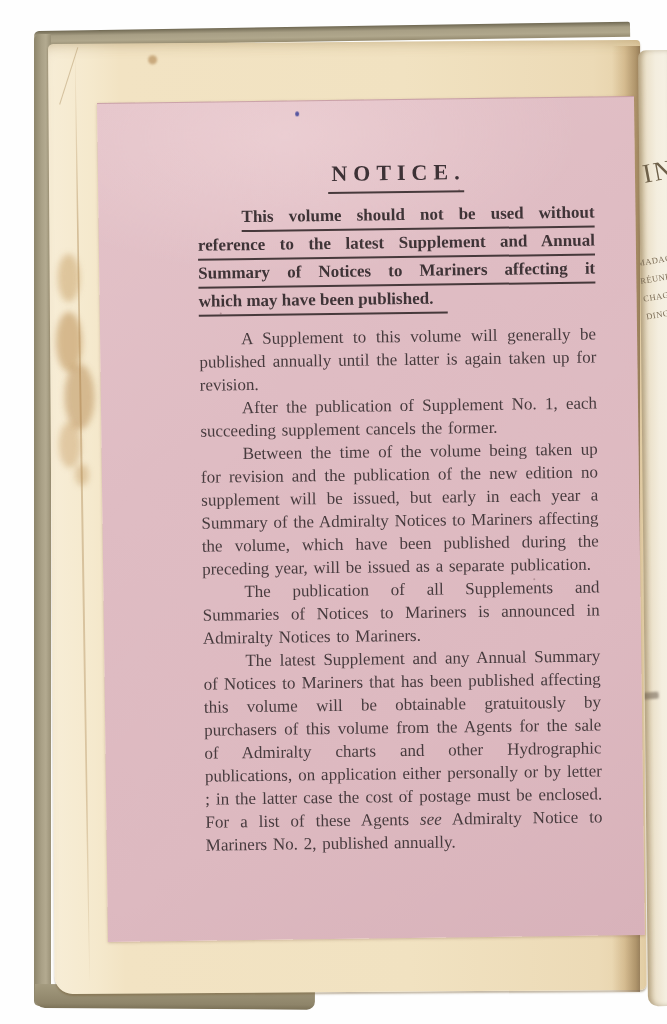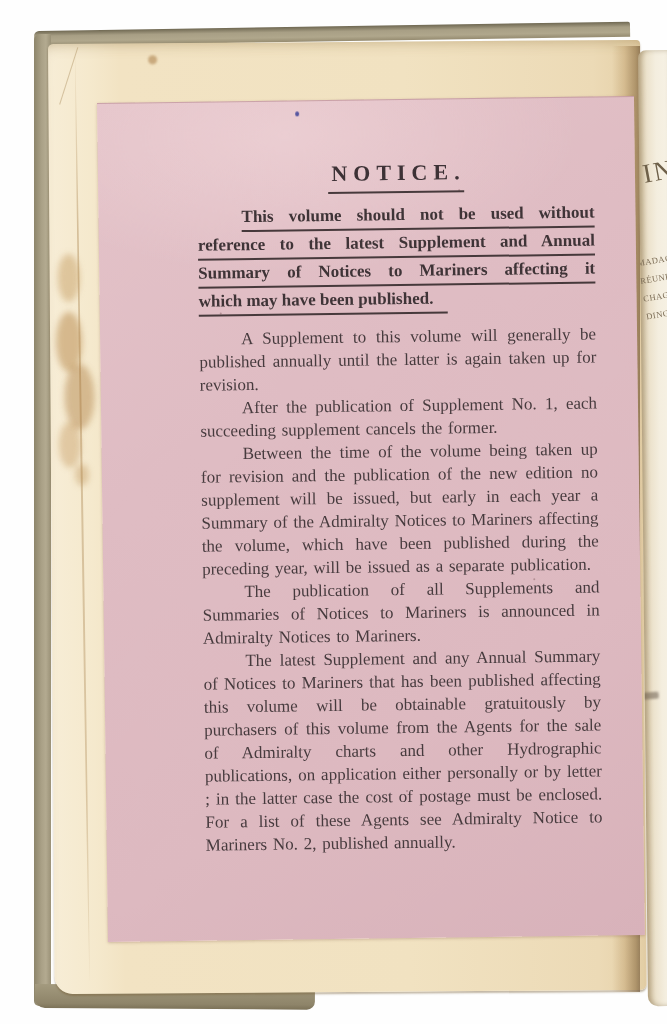--- a/index.html
+++ b/index.html
@@ -126,21 +126,21 @@
   .warning .wline.indent{margin-left:44px;}
   .warning .wline.last{
     display:inline-block;border-bottom:2px solid #46393b;
     padding-right:14px;text-align:left;text-align-last:left;
   }
 
   .body-par{
     margin:0;font-size:17px;line-height:23px;
     text-align:justify;text-indent:42px;word-spacing:1.5px;
   }
-  .italic{}
+  .italic{font-style:italic;}
 </style>
 </head>
 <body>
 
 <div class="photo">
 
   <div class="cover-top"></div>
   <div class="cover-left"></div>
   <div class="cover-bottom"></div>
 

